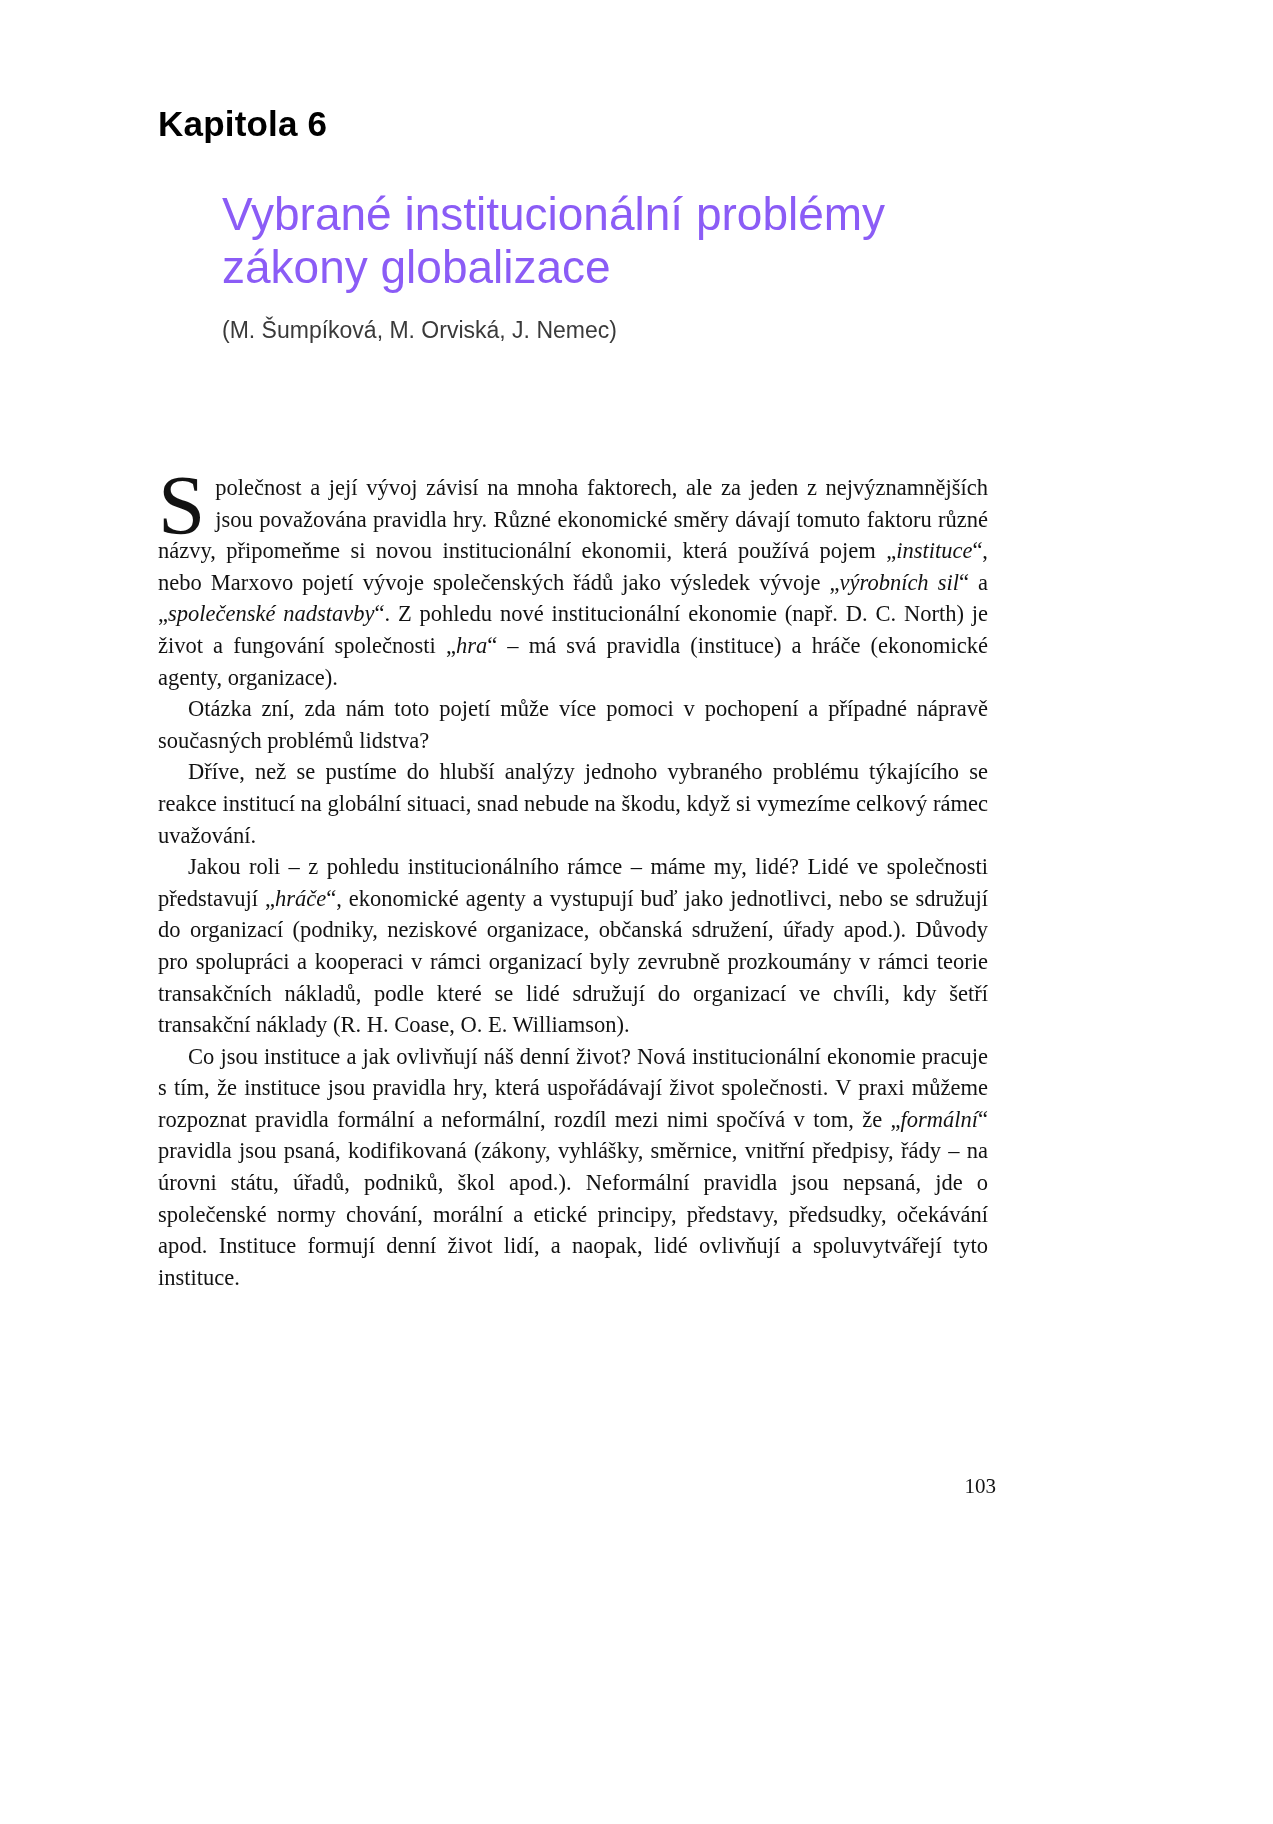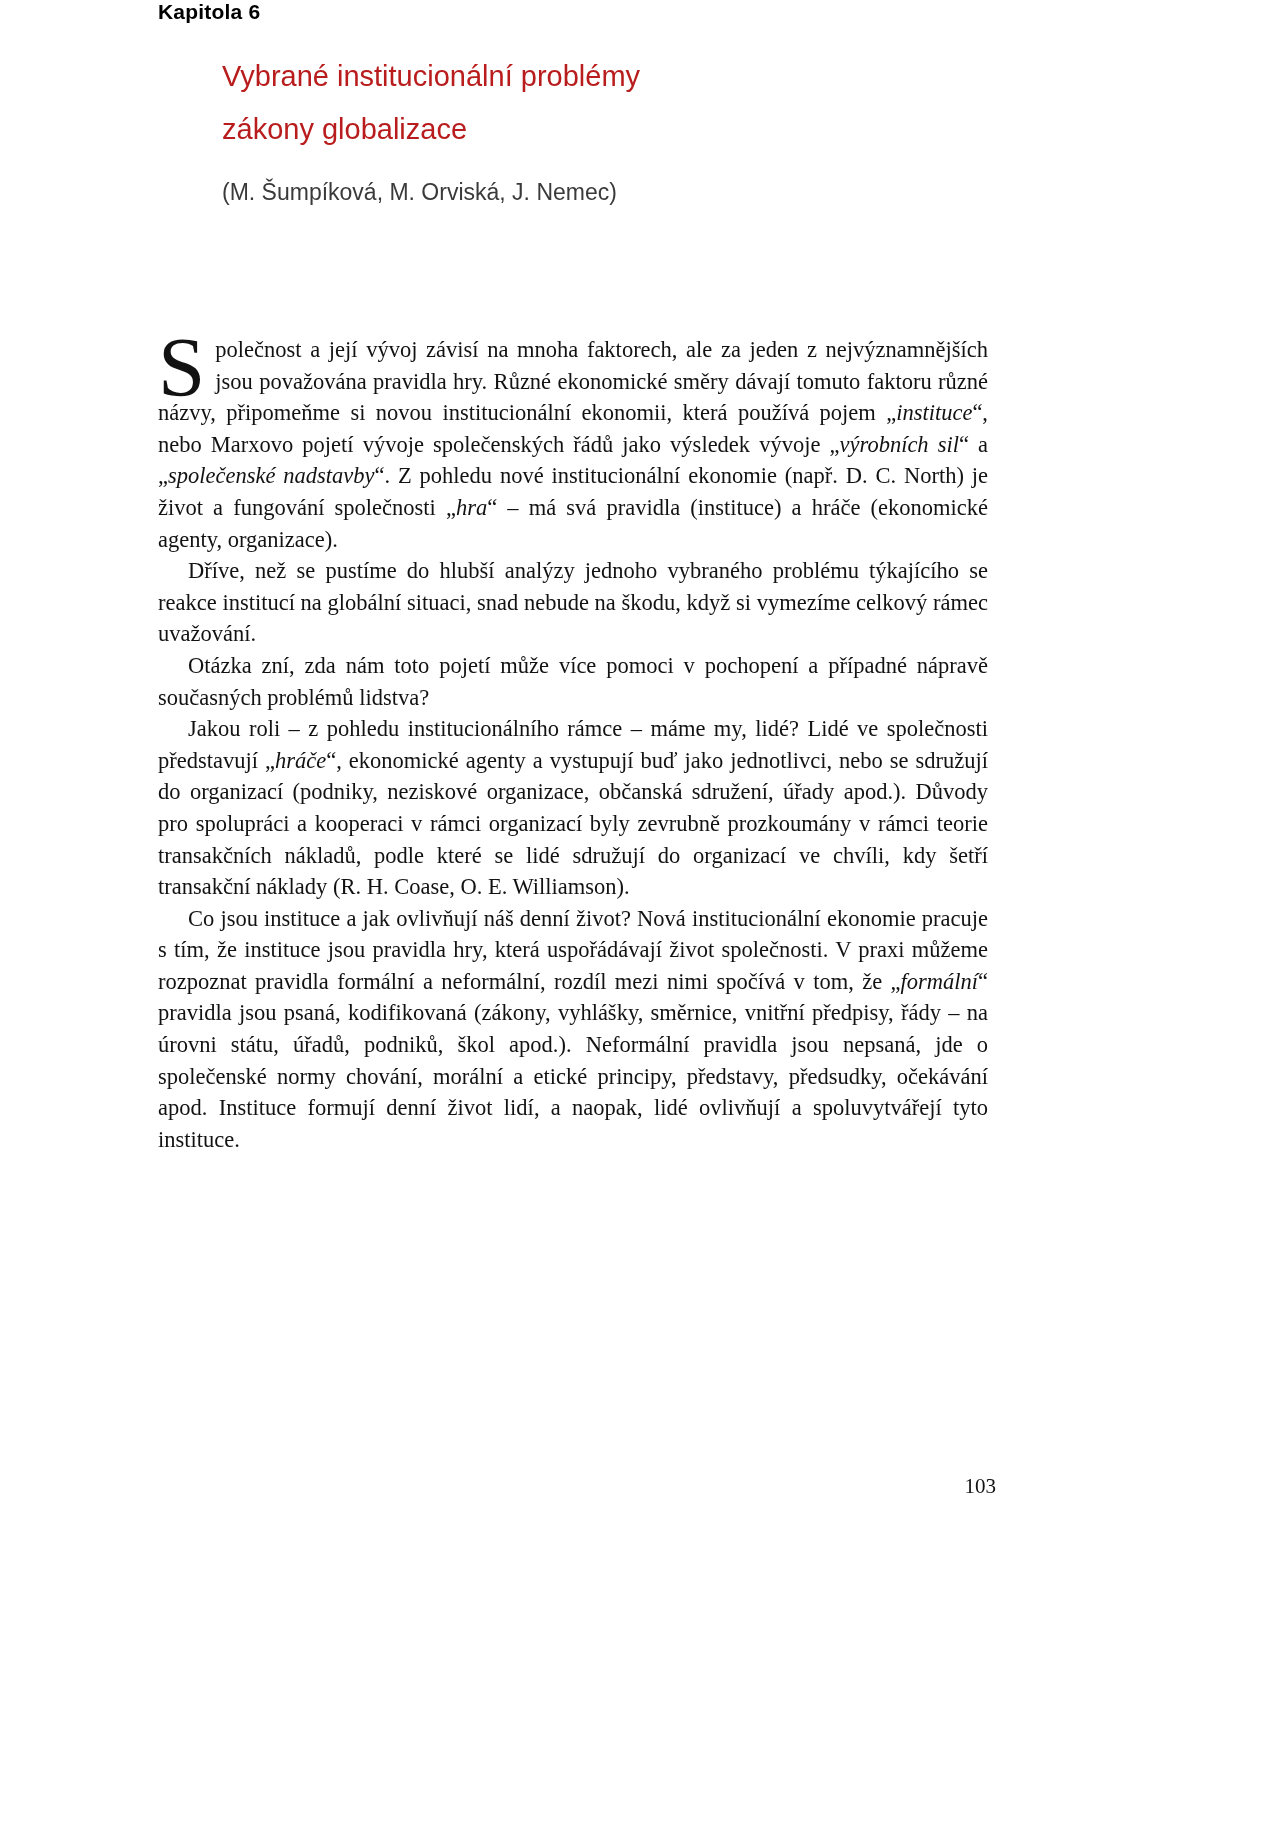--- a/index.html
+++ b/index.html
@@ -12,34 +12,35 @@
     font-family: "Liberation Serif", serif;
     color: #121212;
   }
   .content {
     position: absolute;
     left: 158px;
     top: 0;
     width: 830px;
   }
   .chapter-label {
+    margin-top: 104px;
     font-family: "Liberation Sans", sans-serif;
     font-weight: 700;
-    font-size: 21px;
+    font-size: 35px;
     color: #000000;
     letter-spacing: 0.2px;
   }
   .chapter-title {
-    margin-top: 26px;
+    margin-top: 44px;
     margin-left: 64px;
     font-family: "Liberation Sans", sans-serif;
     font-weight: 400;
-    font-size: 29px;
+    font-size: 46px;
     line-height: 53px;
-    color: #b91c1c;
+    color: #8b5cf6;
   }
   .authors {
     margin-top: 23px;
     margin-left: 64px;
     font-family: "Liberation Sans", sans-serif;
     font-weight: 400;
     font-size: 23px;
     color: #3a3a3a;
   }
   .body-text {
@@ -74,20 +75,20 @@
 
 <div class="content">
   <div class="chapter-label">Kapitola 6</div>
 
   <h1 class="chapter-title"><span>Vybrané institucionální problémy</span><br><span>zákony globalizace</span></h1>
 
   <div class="authors">(M. Šumpíková, M. Orviská, J. Nemec)</div>
 
   <div class="body-text">
       <p class="para first"><span class="drop-cap">S</span><span>polečnost a její vývoj závisí na mnoha faktorech, ale za jeden z nejvýznamnějších jsou považována pravidla hry. Různé ekonomické směry dávají tomuto faktoru různé názvy, připomeňme si novou institucionální ekonomii, která používá pojem „</span><em>instituce</em><span>“, nebo Marxovo pojetí vývoje společenských řádů jako výsledek vývoje „</span><em>výrobních sil</em><span>“ a „</span><em>společenské nadstavby</em><span>“. Z pohledu nové institucionální ekonomie (např. D. C. North) je život a fungování společnosti „</span><em>hra</em><span>“ – má svá pravidla (instituce) a hráče (ekonomické agenty, organizace).</span></p>
+      <p class="para"><span>Otázka zní, zda nám toto pojetí může více pomoci v pochopení a případné nápravě současných problémů lidstva?</span></p>
       <p class="para"><span>Dříve, než se pustíme do hlubší analýzy jednoho vybraného problému týkajícího se reakce institucí na globální situaci, snad nebude na škodu, když si vymezíme celkový rámec uvažování.</span></p>
-      <p class="para"><span>Otázka zní, zda nám toto pojetí může více pomoci v pochopení a případné nápravě současných problémů lidstva?</span></p>
       <p class="para"><span>Jakou roli – z pohledu institucionálního rámce – máme my, lidé? Lidé ve společnosti představují „</span><em>hráče</em><span>“, ekonomické agenty a vystupují buď jako jednotlivci, nebo se sdružují do organizací (podniky, neziskové organizace, občanská sdružení, úřady apod.). Důvody pro spolupráci a kooperaci v rámci organizací byly zevrubně prozkoumány v rámci teorie transakčních nákladů, podle které se lidé sdružují do organizací ve chvíli, kdy šetří transakční náklady (R. H. Coase, O. E. Williamson).</span></p>
       <p class="para"><span>Co jsou instituce a jak ovlivňují náš denní život? Nová institucionální ekonomie pracuje s tím, že instituce jsou pravidla hry, která uspořádávají život společnosti. V praxi můžeme rozpoznat pravidla formální a neformální, rozdíl mezi nimi spočívá v tom, že „</span><em>formální</em><span>“ pravidla jsou psaná, kodifikovaná (zákony, vyhlášky, směrnice, vnitřní předpisy, řády – na úrovni státu, úřadů, podniků, škol apod.). Neformální pravidla jsou nepsaná, jde o společenské normy chování, morální a etické principy, představy, předsudky, očekávání apod. Instituce formují denní život lidí, a naopak, lidé ovlivňují a spoluvytvářejí tyto instituce.</span></p>
     </div>
 </div>
 
 <div class="page-number">103</div>
 
 </body></html>

